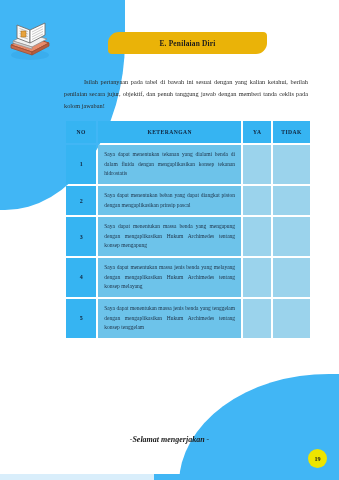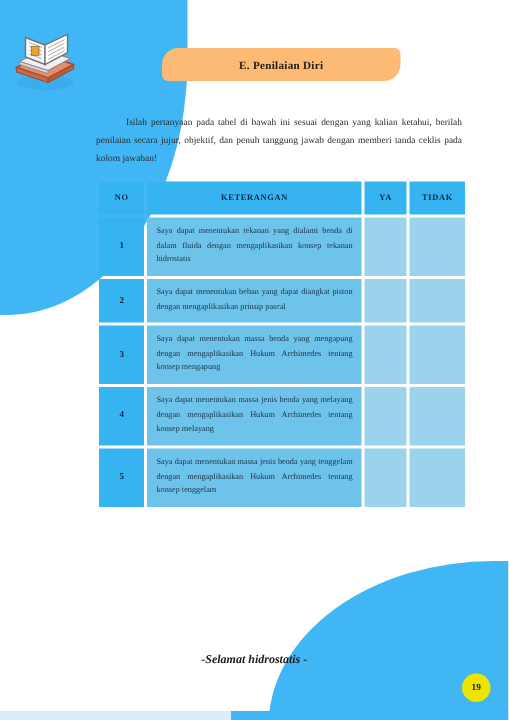--- a/index.html
+++ b/index.html
@@ -54,21 +54,21 @@
   .book-icon{
     position:absolute;left:7px;top:19px;
     width:46px;height:42px;
     z-index:3;
   }
 
   
   .title-banner{
     position:absolute;left:108px;top:32px;
     width:159px;height:22px;
-    background:#fdba74;
+    background:#eab308;
     border-radius:11px 4px 11px 4px;
     display:flex;align-items:center;justify-content:center;
     z-index:4;
   }
   .title-banner span{
     font-family:"Liberation Serif", serif;
     font-weight:bold;
     font-size:7.4px;
     color:#1b1b1b;
     letter-spacing:.2px;
@@ -230,17 +230,17 @@
       </tr>
       <tr>
         <td class="cell-no">5</td>
         <td class="cell-ket">Saya dapat menentukan massa jenis benda yang tenggelam dengan mengaplikasikan Hukum Archimedes tentang konsep tenggelam</td>
         <td class="cell-ans"></td>
         <td class="cell-ans"></td>
       </tr>
     </tbody>
   </table>
 
-  <div class="footer-note">-Selamat hidrostatis -</div>
+  <div class="footer-note">-Selamat mengerjakan -</div>
 
   <div class="page-badge">19</div>
 
 </div>
 
 </body></html>

